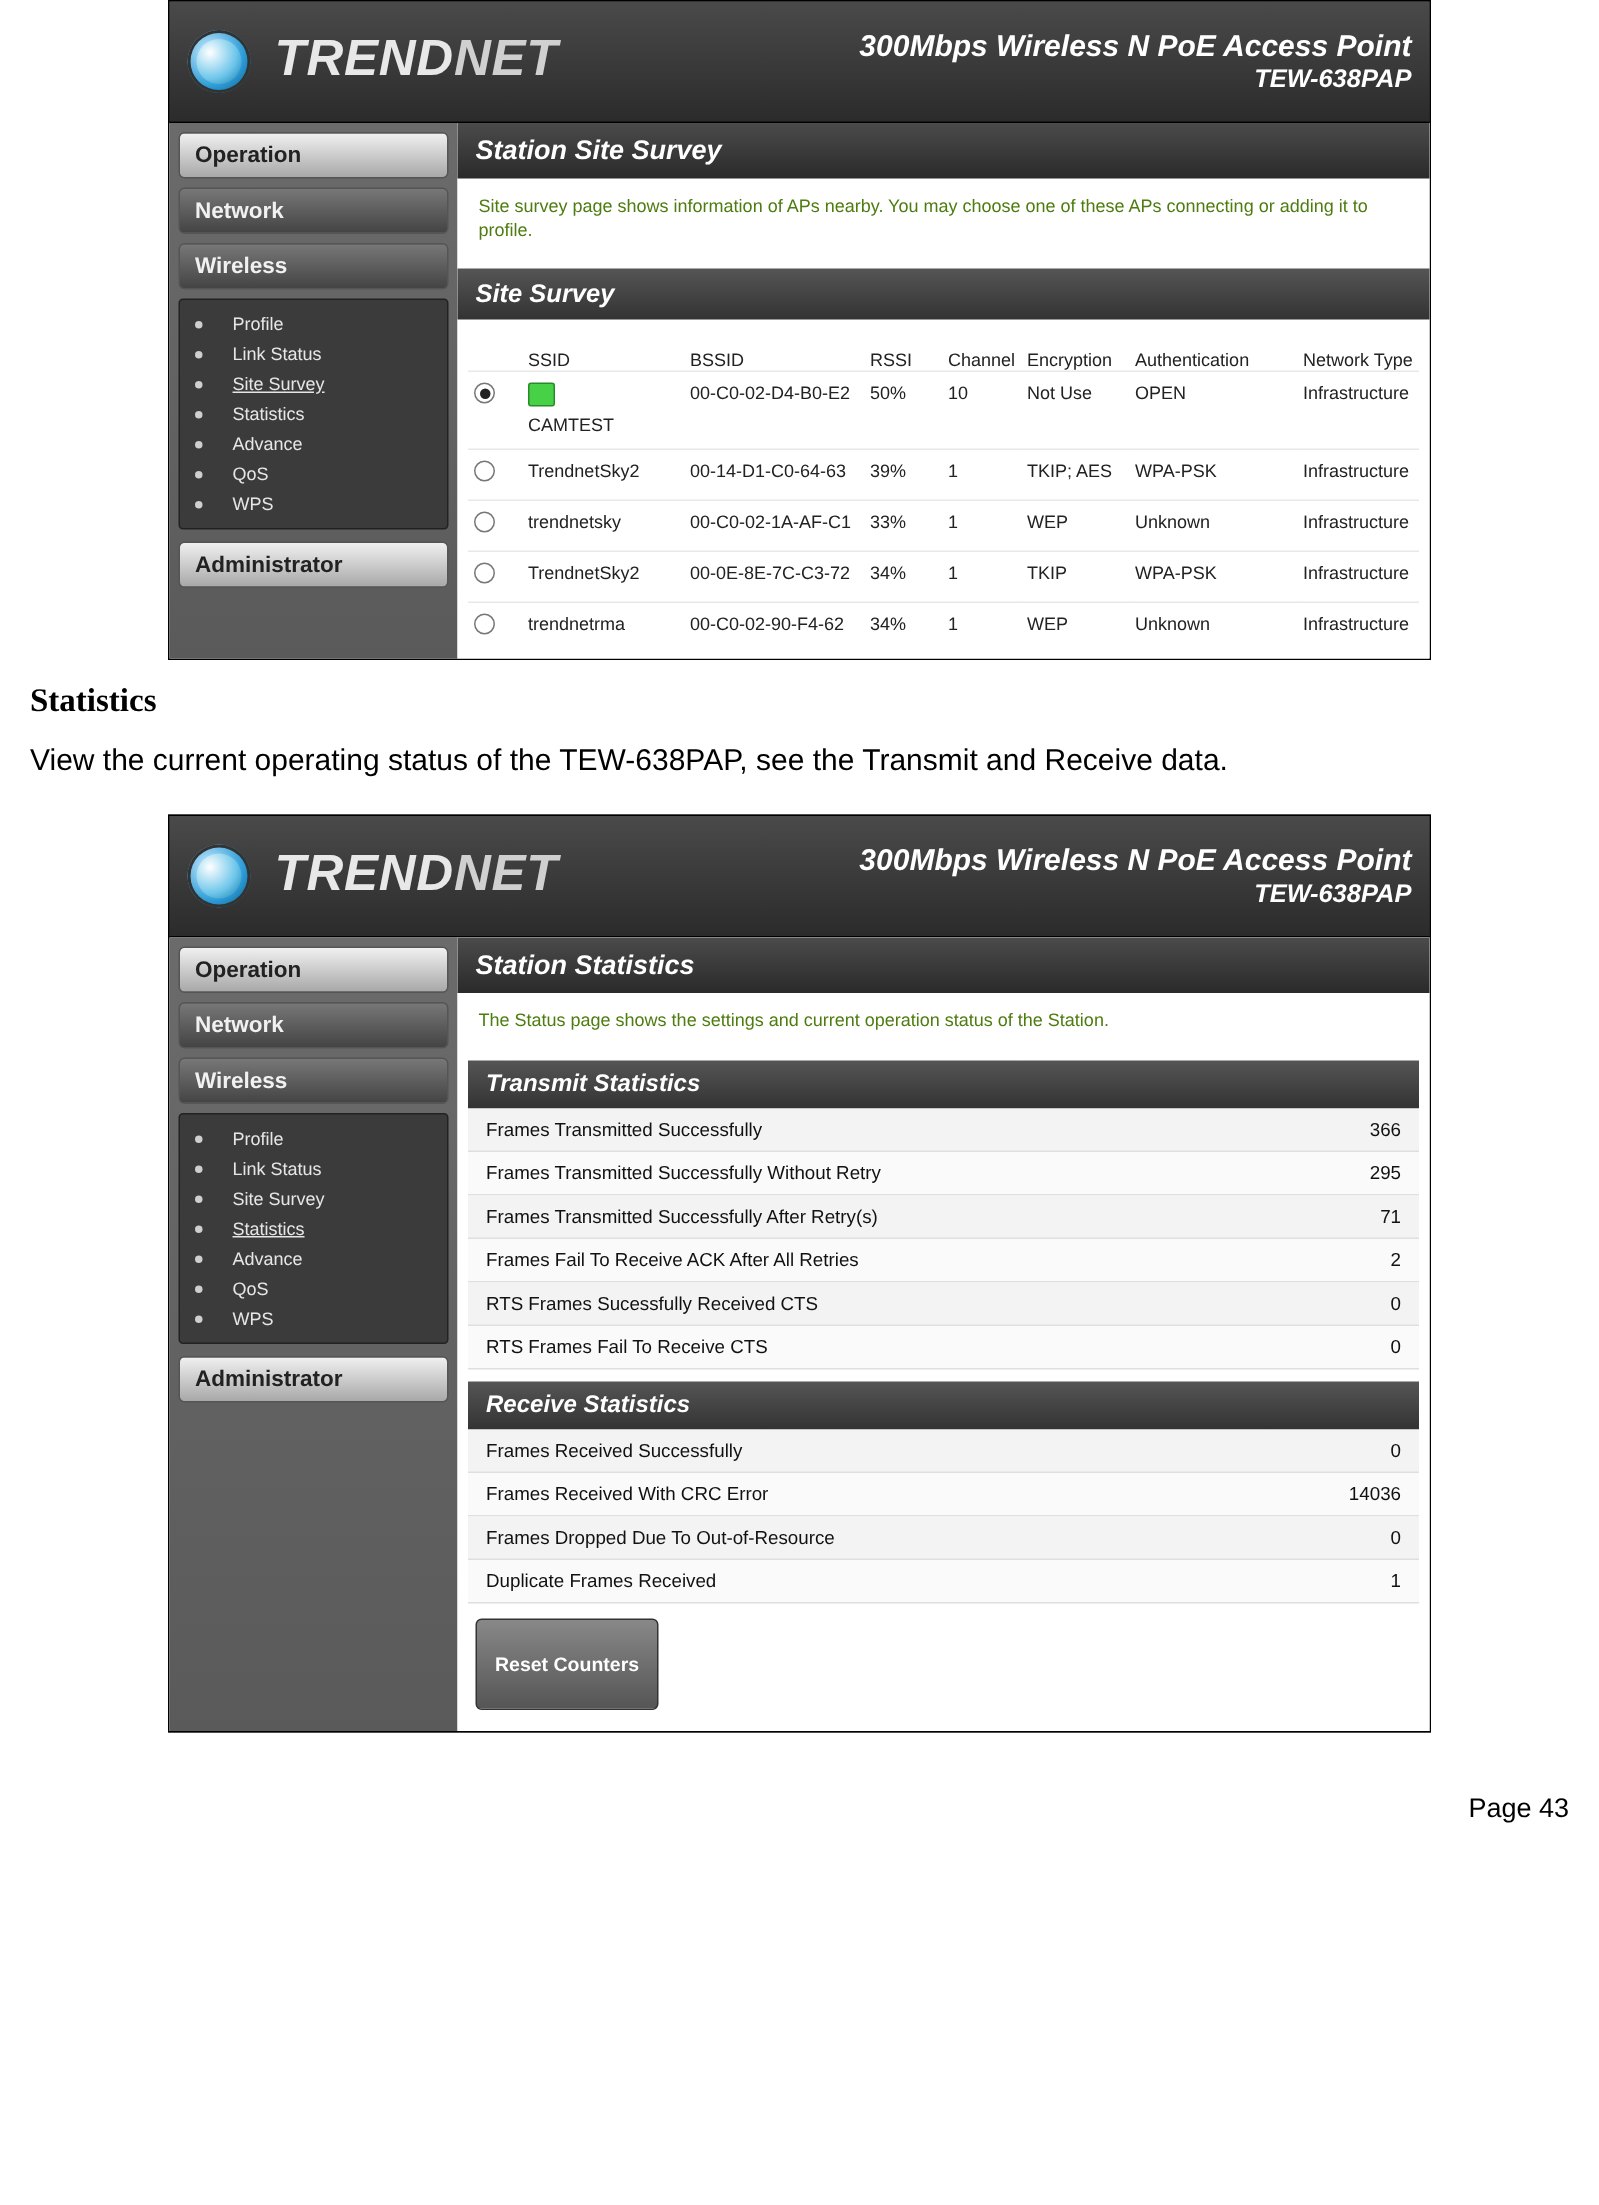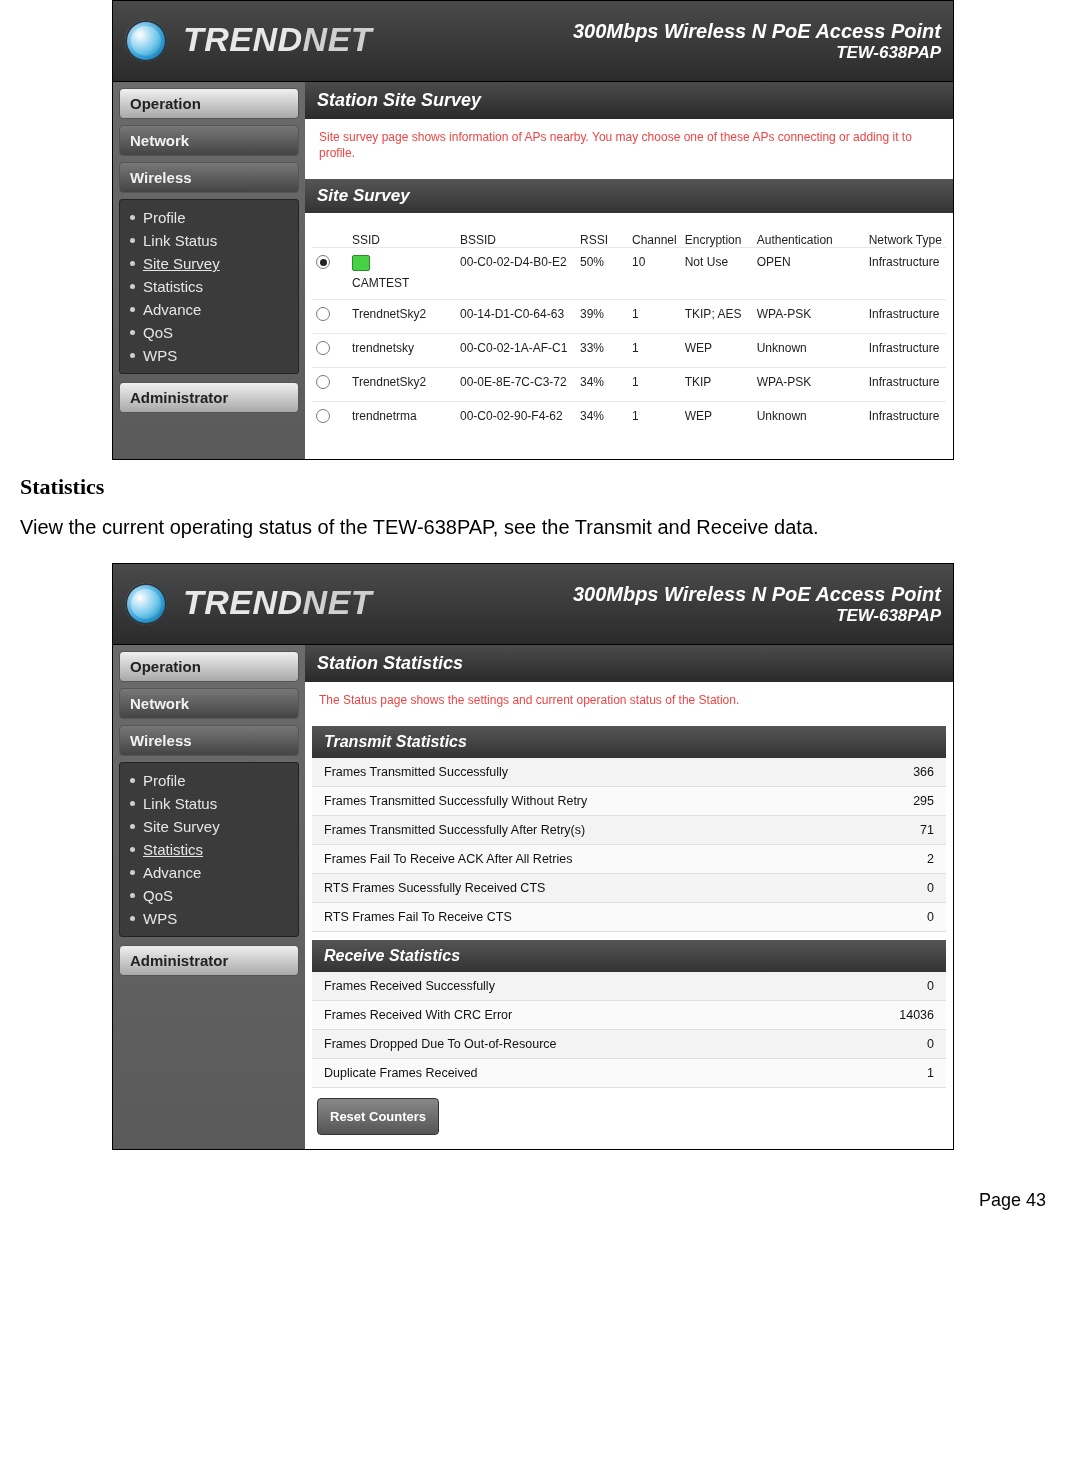--- a/index.html
+++ b/index.html
@@ -12,40 +12,40 @@
   .brand-text{font-size:34px;font-weight:800;font-style:italic;color:#e8e8e8;letter-spacing:.5px}
   .brand-tail{color:#d0d0d0}
   .hdr-right{text-align:right;color:#fff;font-weight:700;font-style:italic}
   .hdr-right .l1{font-size:20px}
   .hdr-right .l2{font-size:17px}
   .body{display:flex;background:#fff}
   .nav{width:180px;background:linear-gradient(#6b6b6b,#5a5a5a);padding:6px 6px 40px}
   .nav-btn{background:linear-gradient(#f0f0f0,#a8a8a8);border:1px solid #555;border-radius:4px;color:#222;font-weight:700;font-size:15px;padding:6px 10px;margin-bottom:6px;cursor:pointer}
   .nav-btn.dark{background:linear-gradient(#777,#444);color:#f1f1f1}
   .sub{background:#3b3b3b;border:1px solid #222;border-radius:3px;padding:6px 10px;margin:4px 0 8px}
-  .sub-item{color:#e6e6e6;font-size:15px;padding:3px 0;display:flex;align-items:center;gap:8px;cursor:pointer}
+  .sub-item{color:#e6e6e6;font-size:12px;padding:3px 0;display:flex;align-items:center;gap:20px;cursor:pointer}
   .sub-item .dot{width:5px;height:5px;border-radius:50%;background:#cfcfcf}
   .sub-item.sel .lbl{text-decoration:underline}
   .content{flex:1;background:#fff;color:#111}
   .bar{background:linear-gradient(#4b4b4b,#2a2a2a);color:#fff;font-weight:700;font-style:italic;font-size:18px;padding:8px 12px}
-  .desc{font-size:12px;padding:10px 14px 18px;color:#ef4444;line-height:1.35}
+  .desc{font-size:12px;padding:10px 14px 18px;color:#4d7c0f;line-height:1.35}
   .subbar{background:linear-gradient(#555,#333);color:#fff;font-weight:700;font-style:italic;font-size:17px;padding:7px 12px}
   .tbl{width:calc(100% - 14px);margin:14px 7px 4px;border-collapse:collapse;font-size:12px;color:#222}
   .tbl th{text-align:left;font-weight:400;padding:6px 4px 0;vertical-align:top}
   .tbl td{padding:7px 4px 9px;vertical-align:top}
   .tbl tbody tr{border-top:1px solid #e8e8e8}
   .radio{width:12px;height:12px;border:1px solid #777;border-radius:50%;display:inline-block;position:relative;background:#fff}
   .radio.on::after{content:"";position:absolute;inset:2.5px;border-radius:50%;background:#222}
   .camicon{display:inline-block;width:16px;height:14px;background:#46d146;border:1px solid #2a8a2a;border-radius:2px;margin-bottom:2px}
   .stats{margin:0 7px 8px}
   .stats-hdr{background:linear-gradient(#555,#333);color:#fff;font-weight:700;font-style:italic;font-size:16px;padding:7px 12px}
   .stat-row{display:flex;justify-content:space-between;font-size:12.5px;padding:7px 12px;border-bottom:1px solid #dfdfdf;background:#fafafa}
   .stat-row:nth-child(odd){background:#f3f3f3}
   .reset{margin:10px 12px 14px}
-  .reset-btn{background:linear-gradient(#888,#555);color:#fff;font-weight:700;border:1px solid #333;border-radius:4px;padding:10px 12px;font-size:13px;cursor:pointer}
+  .reset-btn{background:linear-gradient(#888,#555);color:#fff;font-weight:700;border:1px solid #333;border-radius:4px;padding:22px 12px;font-size:13px;cursor:pointer}
   .doc-h{font-family:Georgia,'Times New Roman',serif;font-weight:700;font-size:22px;margin:12px 0 16px}
   .doc-p{font-size:20px;margin:0 0 24px}
   .footer{text-align:right;font-weight:400;font-size:18px;margin-top:40px}
 </style>
 </head>
 <body>
 
 <div class="page">
 
   <div class="shot">

